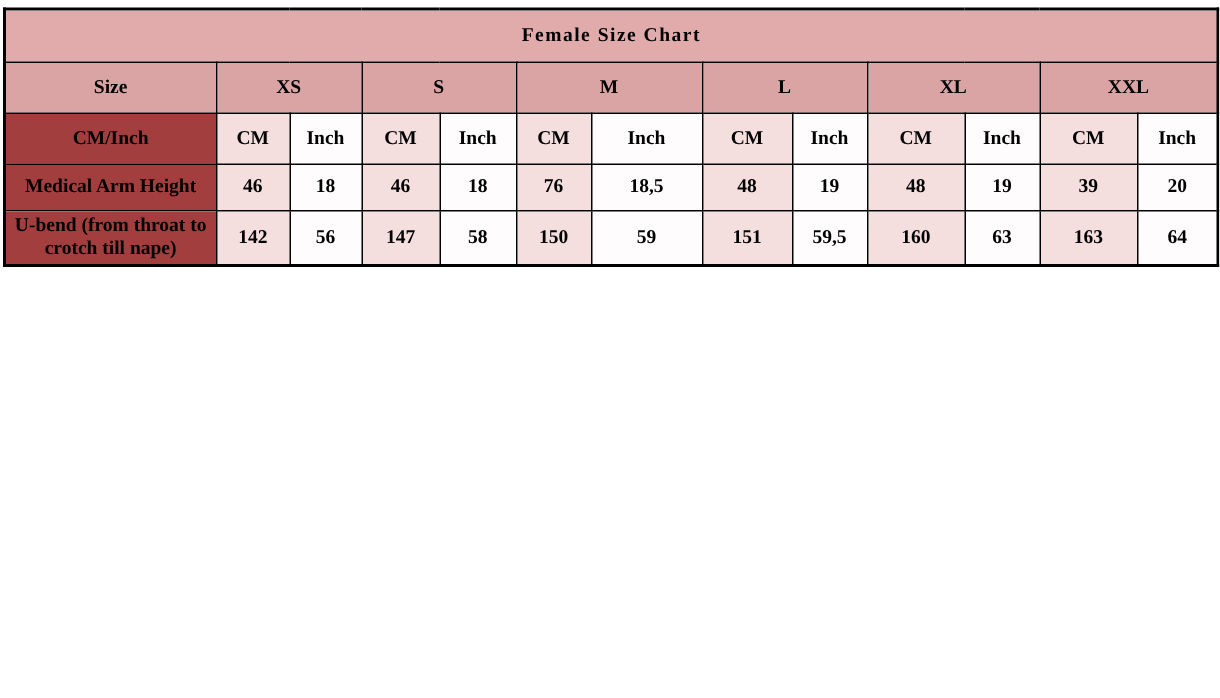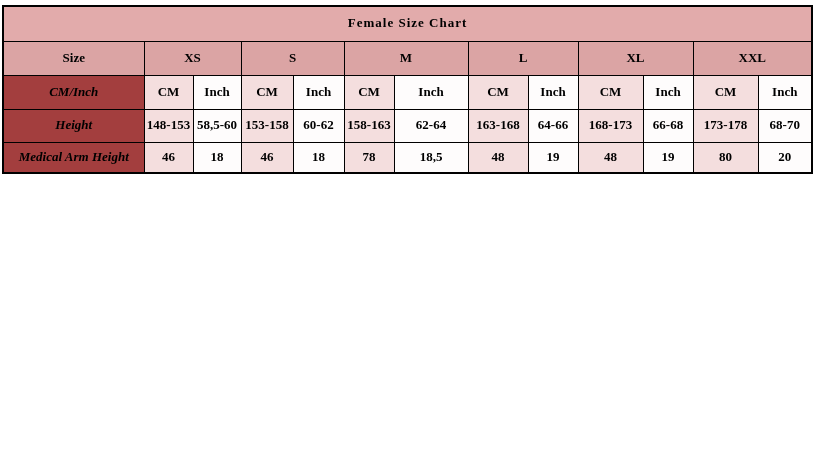--- a/index.html
+++ b/index.html
@@ -48,21 +48,20 @@
   td.corner-cell {
     text-align: left;
     padding-left: 5px;
     margin-top: 23px;
   }
   td.lbl {
     background: var(--label_dark_red);
     text-align: left;
     padding-left: 5px;
     font-size: 12.5px;
-    font-style: italic;
   }
   td.cm {
     background: var(--cm_cell_pink);
   }
   td.inch {
     background: var(--inch_cell_white);
   }
 </style>
 </head>
 <body>
@@ -109,54 +108,54 @@
       <td class="cm">CM</td>
       <td class="inch">Inch</td>
       <td class="cm">CM</td>
       <td class="inch">Inch</td>
       <td class="cm">CM</td>
       <td class="inch">Inch</td>
       <td class="cm">CM</td>
       <td class="inch">Inch</td>
     </tr>
 
-    <tr style="height:33px">
-      <td class="lbl">Height</td>
-      <td class="cm">148-153</td>
-      <td class="inch">58,5-60</td>
-      <td class="cm">153-158</td>
-      <td class="inch">60-62</td>
-      <td class="cm">158-163</td>
-      <td class="inch">62-64</td>
-      <td class="cm">163-168</td>
-      <td class="inch">64-66</td>
-      <td class="cm">168-173</td>
-      <td class="inch">66-68</td>
-      <td class="cm">173-178</td>
-      <td class="inch">68-70</td>
-    </tr>
 
 
 
 
 
 
 
     <tr style="height:31px">
       <td class="lbl">Medical Arm Height</td>
       <td class="cm">46</td>
       <td class="inch">18</td>
       <td class="cm">46</td>
       <td class="inch">18</td>
-      <td class="cm">78</td>
+      <td class="cm">76</td>
       <td class="inch">18,5</td>
       <td class="cm">48</td>
       <td class="inch">19</td>
       <td class="cm">48</td>
       <td class="inch">19</td>
-      <td class="cm">80</td>
+      <td class="cm">39</td>
       <td class="inch">20</td>
     </tr>
 
 
+    <tr style="height:37px">
+      <td class="lbl">U-bend (from throat to crotch till nape)</td>
+      <td class="cm">142</td>
+      <td class="inch">56</td>
+      <td class="cm">147</td>
+      <td class="inch">58</td>
+      <td class="cm">150</td>
+      <td class="inch">59</td>
+      <td class="cm">151</td>
+      <td class="inch">59,5</td>
+      <td class="cm">160</td>
+      <td class="inch">63</td>
+      <td class="cm">163</td>
+      <td class="inch">64</td>
+    </tr>
   </tbody>
     </table>
 </div>
 
 </body></html>

